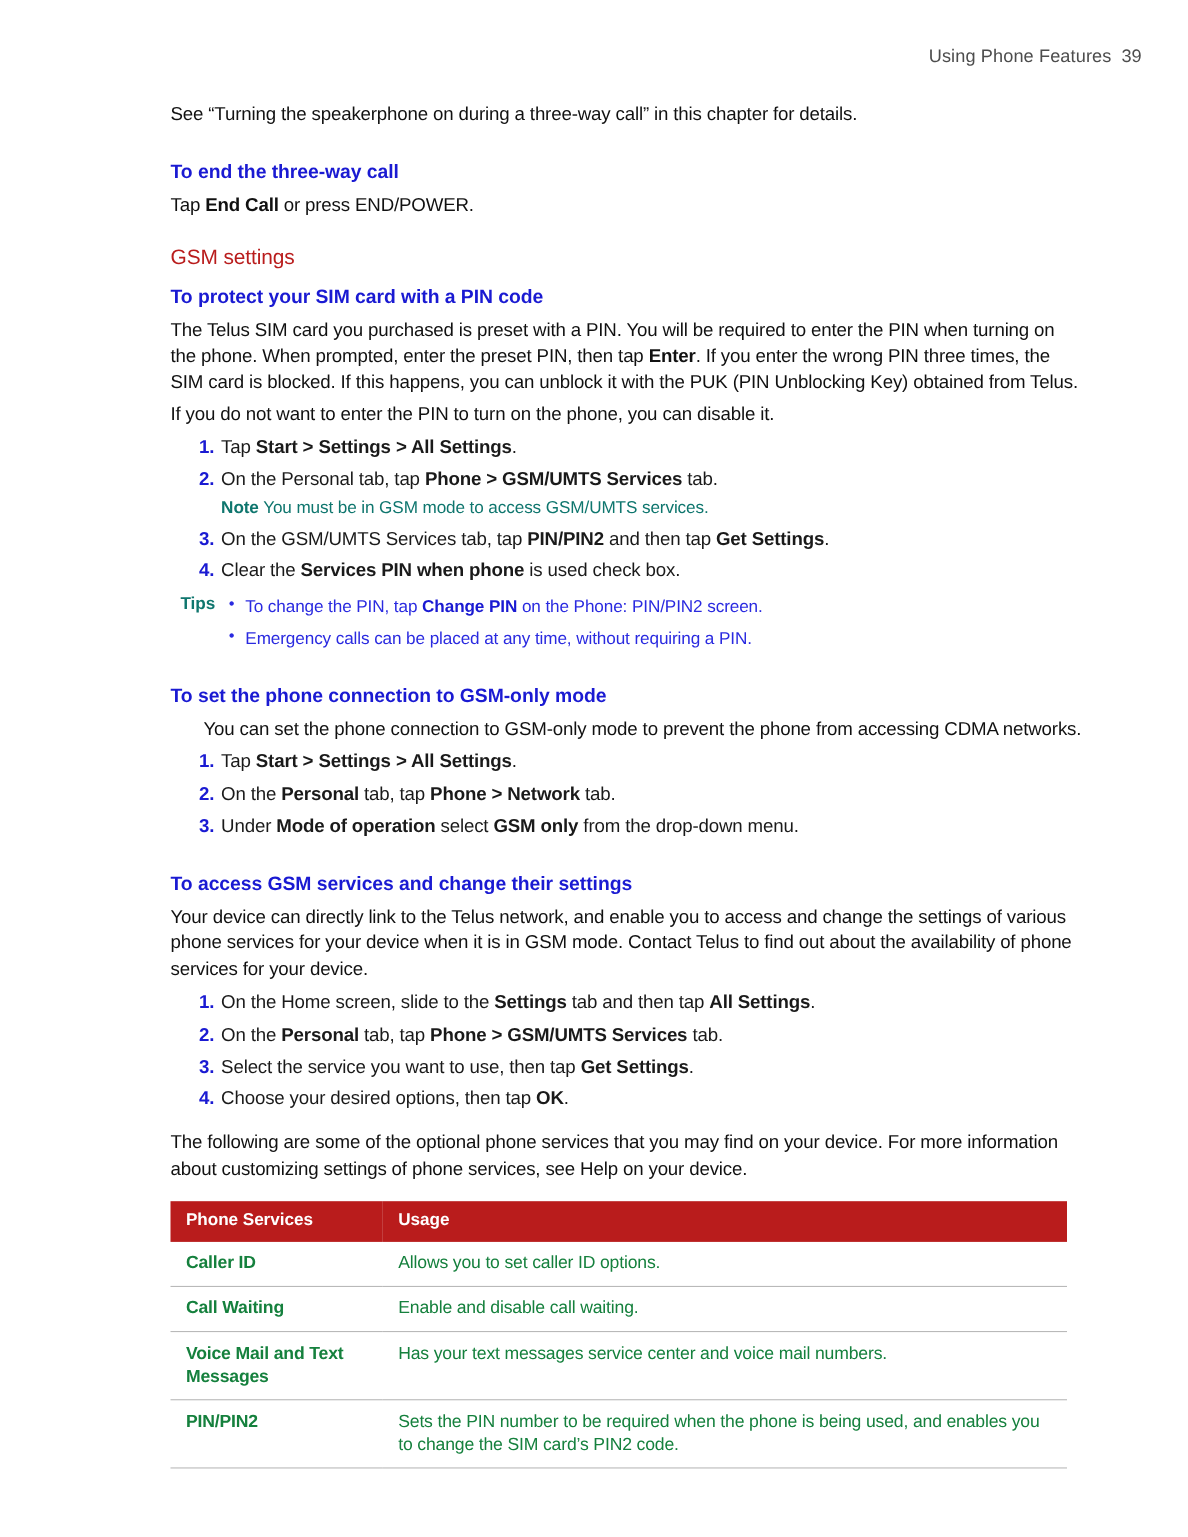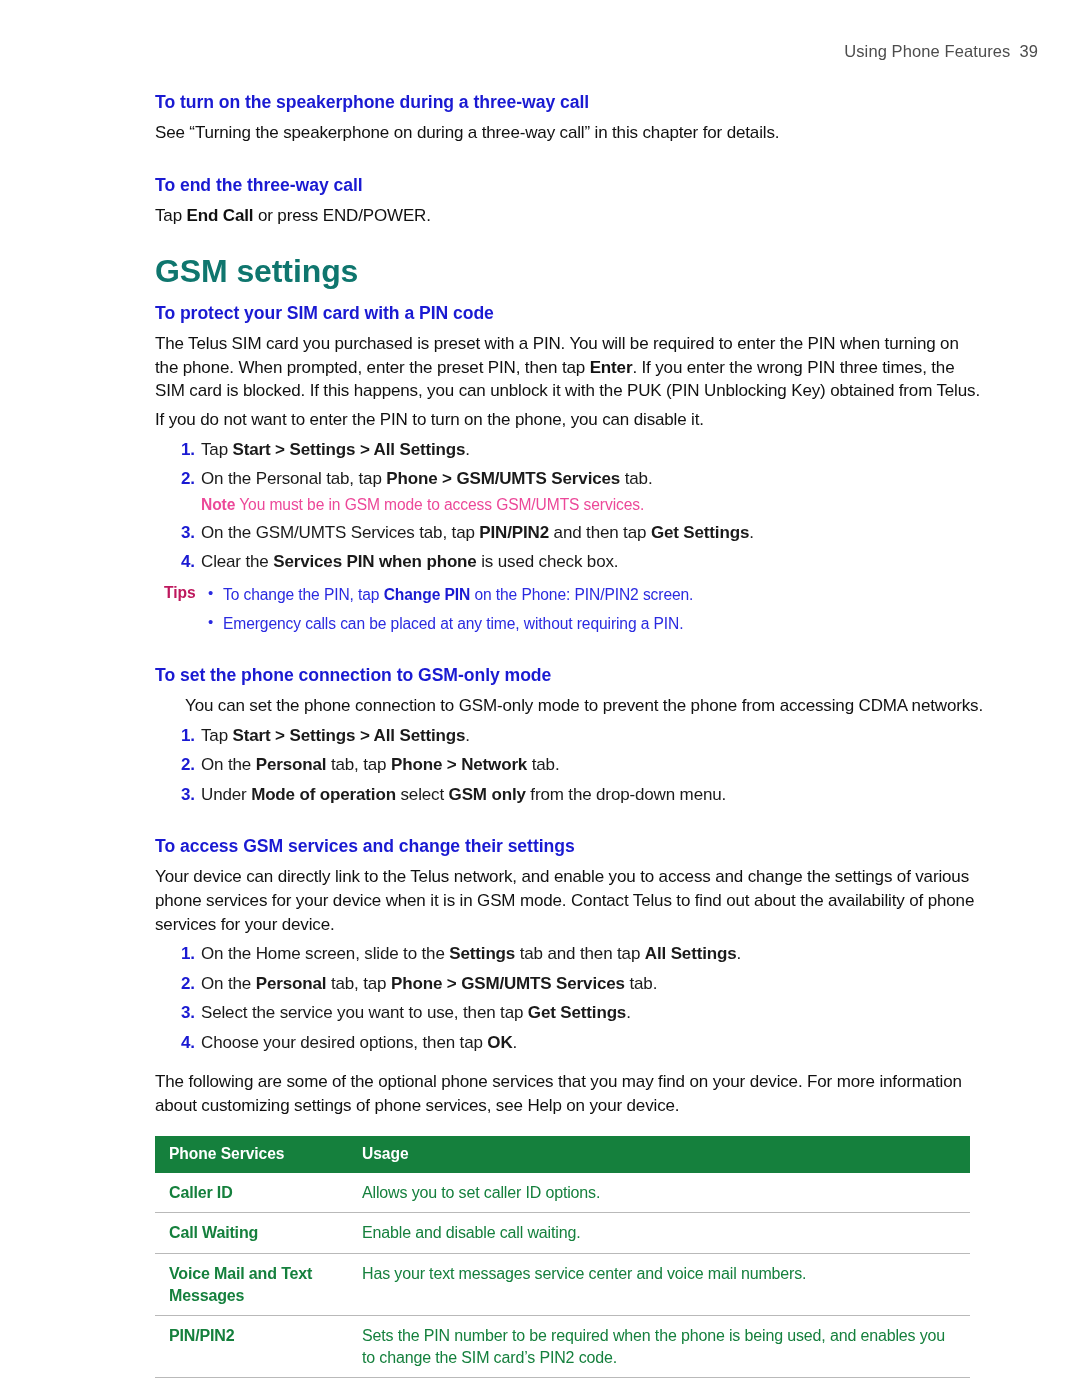--- a/index.html
+++ b/index.html
@@ -32,23 +32,23 @@
   .run-head .pg { margin-left: 9px; }
 
   
   .content {
     position: absolute;
     left: 155px; top: 92px;
     width: 828px;
   }
 
   h1.sec {
-    color: #0f766e;
-    font-size: 32px;
-    font-weight: bold;
+    color: #b91c1c;
+    font-size: 19px;
+    font-weight: normal;
     margin: 26px 0 14px 0;
     letter-spacing: -0.1px;
     line-height: 1.1;
   }
   h2.sub {
     color: #1a1ad2;
     font-size: 17.6px;
     font-weight: bold;
     margin: 0 0 7px 0;
     letter-spacing: -0.05px;
@@ -83,38 +83,38 @@
   }
   ol.steps > li > .num {
     position: absolute;
     left: 26px;
     top: 0;
     color: #1a1ad2;
     font-weight: bold;
     font-size: 17px;
   }
   .note-line {
-    color: #ec4899;
+    color: #0f766e;
     font-size: 15.6px;
     line-height: 1.35;
     margin-top: 3px;
     letter-spacing: -0.1px;
   }
   .note-line .note-lbl { font-weight: bold; }
 
   
   .tips {
     position: relative;
     margin: 10px 0 0 0;
     padding-left: 0;
   }
   .tips .tips-label {
     position: absolute;
     left: 9px; top: 0;
-    color: #be185d;
+    color: #0f766e;
     font-weight: bold;
     font-size: 15.6px;
   }
   .tips ul {
     list-style: none;
     margin: 0; padding: 0 0 0 68px;
   }
   .tips ul li {
     position: relative;
     color: #2a2ae0;
@@ -132,21 +132,21 @@
   .tips ul li b { font-weight: bold; color: #1a1ad2; }
 
   
   table.svc {
     border-collapse: collapse;
     width: 815px;
     margin-top: 18px;
     table-layout: fixed;
   }
   table.svc thead th {
-    background: #15803d;
+    background: #b91c1c;
     color: #ffffff;
     font-size: 15.6px;
     font-weight: bold;
     text-align: left;
     padding: 9px 0 10px 14px;
     letter-spacing: -0.05px;
     border: none;
   }
   table.svc tbody td {
     font-size: 16px;
@@ -169,21 +169,20 @@
 <body>
 
 <div class="page">
 
   <div class="run-head">
     <span>Using Phone Features</span><span class="pg">39</span>
   </div>
 
   <div class="content">
 
-    <h2 class="sub">To turn on the speakerphone during a three-way call</h2>
     <p class="body">See “Turning the speakerphone on during a three-way call” in this chapter for details.</p>
 
     <h2 class="sub gap">To end the three-way call</h2>
     <p class="body"><span>Tap </span><b>End Call</b><span> or press END/POWER.</span></p>
 
     <h1 class="sec">GSM settings</h1>
 
     <h2 class="sub">To protect your SIM card with a PIN code</h2>
     <p class="body"><span>The Telus SIM card you purchased is preset with a PIN. You will be required to enter the PIN when turning on the phone. When prompted, enter the preset PIN, then tap </span><b>Enter</b><span>. If you enter the wrong PIN three times, the SIM card is blocked. If this happens, you can unblock it with the PUK (PIN Unblocking Key) obtained from Telus.</span></p>
     <p class="body">If you do not want to enter the PIN to turn on the phone, you can disable it.</p>

